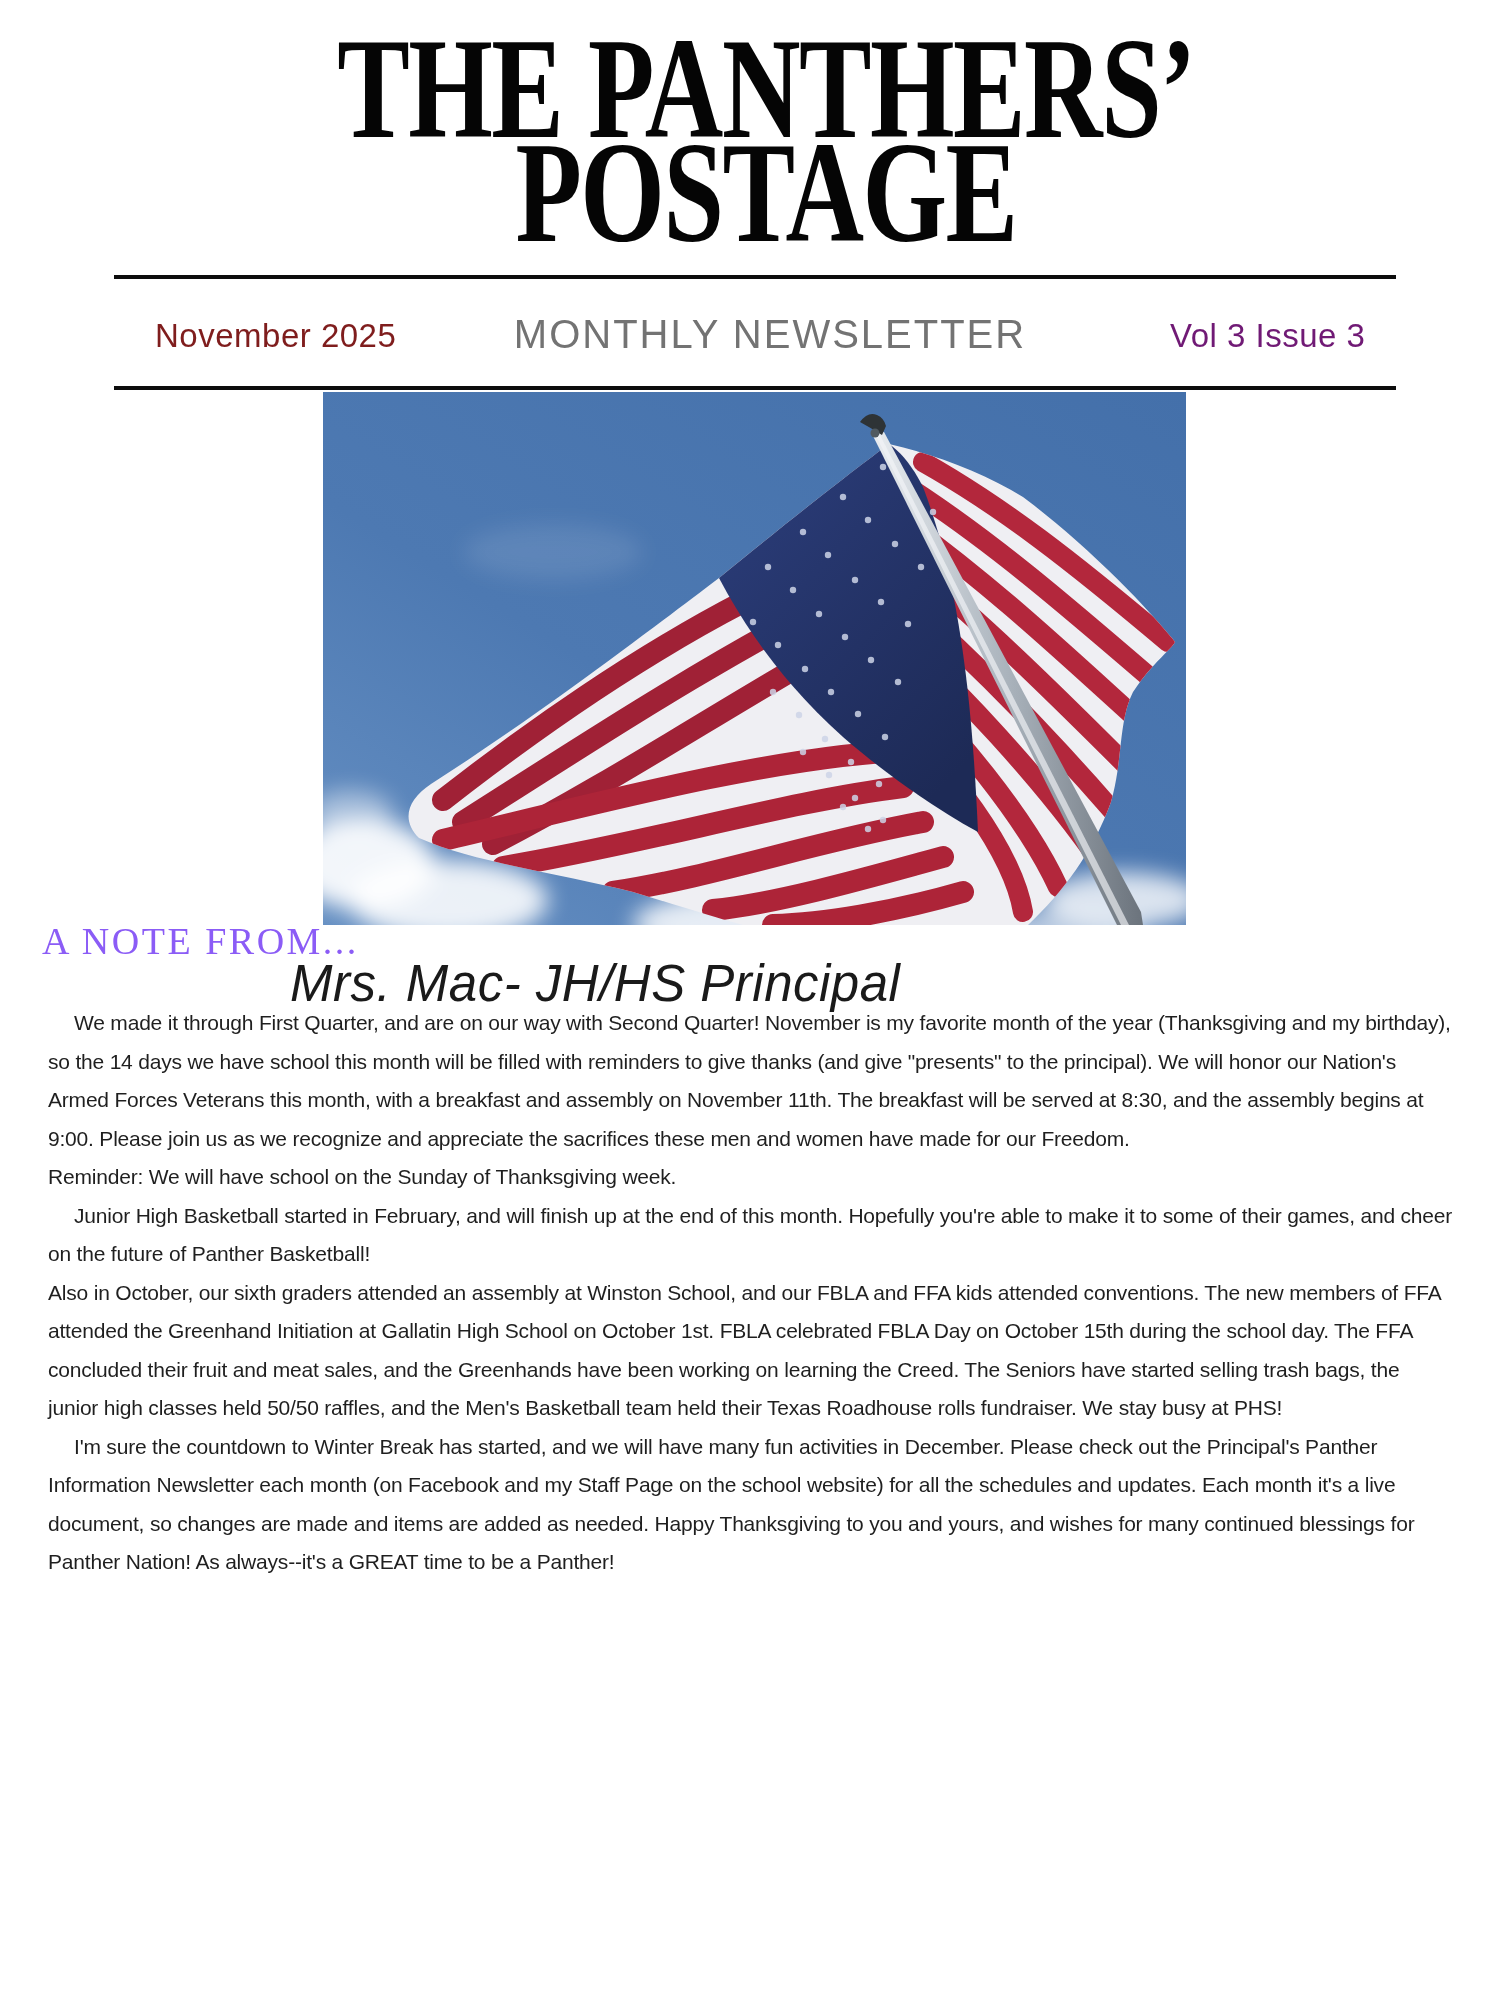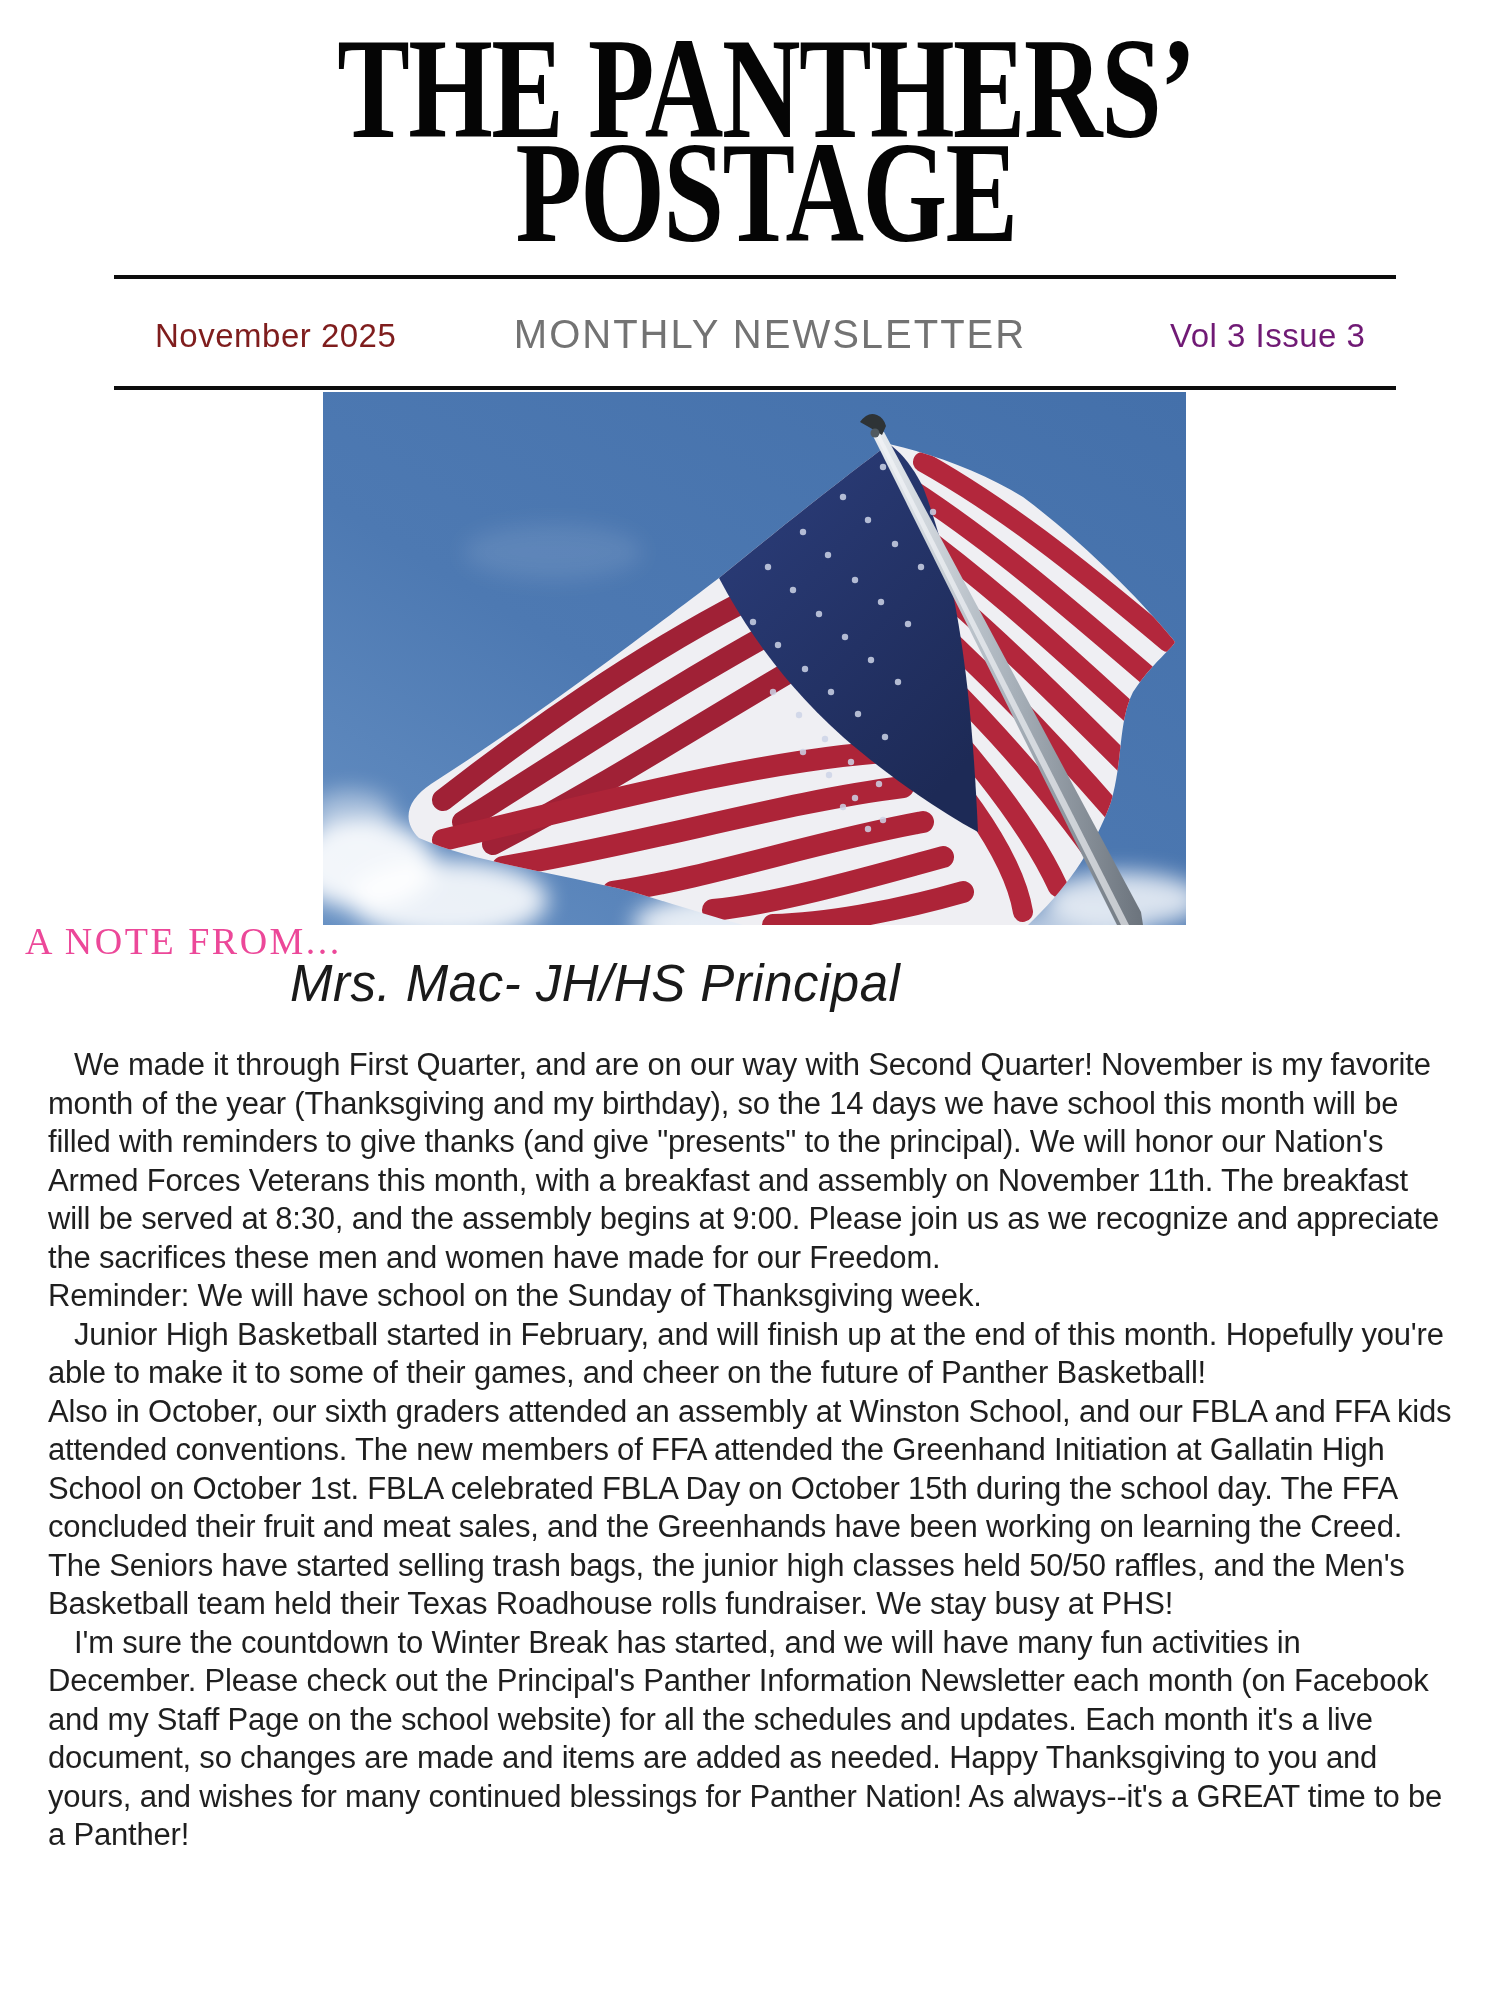--- a/index.html
+++ b/index.html
@@ -27,33 +27,33 @@
   .title-line{display:block; transform:scaleX(0.75); transform-origin:50% 50%; white-space:nowrap;}
   .rule{position:absolute; left:114px; width:1282px; height:4px; background:var(--rule_black,#0d0d0d);}
   .rule-top{top:275px;}
   .rule-bottom{top:386px;}
   .mh-date{position:absolute; left:155px; top:317px; font-size:33px; letter-spacing:0.5px; color:#7f1d1d;}
   .mh-type{position:absolute; left:770px; top:312px; transform:translateX(-50%); font-size:40px; letter-spacing:2px; color:#737373; white-space:nowrap;}
   .mh-issue{position:absolute; left:1170px; top:317px; font-size:33px; letter-spacing:0.5px; color:#701a75;}
   .photo{position:absolute; left:323px; top:392px; width:863px; height:533px;}
   .photo svg{display:block; width:100%; height:100%;}
   .note-heading{
-    position:absolute; left:25px; top:919px;
+    position:absolute; left:42px; top:919px;
     font-family:"Liberation Serif", serif;
     font-size:38px; letter-spacing:2.5px;
-    color:#ec4899; white-space:nowrap;
+    color:#8b5cf6; white-space:nowrap;
   }
   .principal-line{
     position:absolute; left:290px; top:954px;
     font-style:italic; font-size:51px; letter-spacing:0.5px;
     color:#1a1a1a; white-space:nowrap;
   }
   .article{
-    position:absolute; left:48px; top:1046px; width:1406px;
-    font-size:31px; line-height:38.5px; letter-spacing:-0.2px;
+    position:absolute; left:48px; top:1004px; width:1406px;
+    font-size:21px; line-height:38.5px; letter-spacing:-0.2px;
     color:var(--body_text,#1f1f1f);
   }
   .article p{margin:0;}
   .article p.indent{text-indent:26px;}
   
   .stripe{fill:none; stroke-linecap:round;}
   .red-a{stroke:var(--flag_red,#ad2438); stroke-width:22px;}
   .red-b{stroke:#a02136; stroke-width:22px;}
   .red-c{stroke:#b3273c; stroke-width:20px;}
   .star{fill:#ccd4e6; opacity:0.85;}

